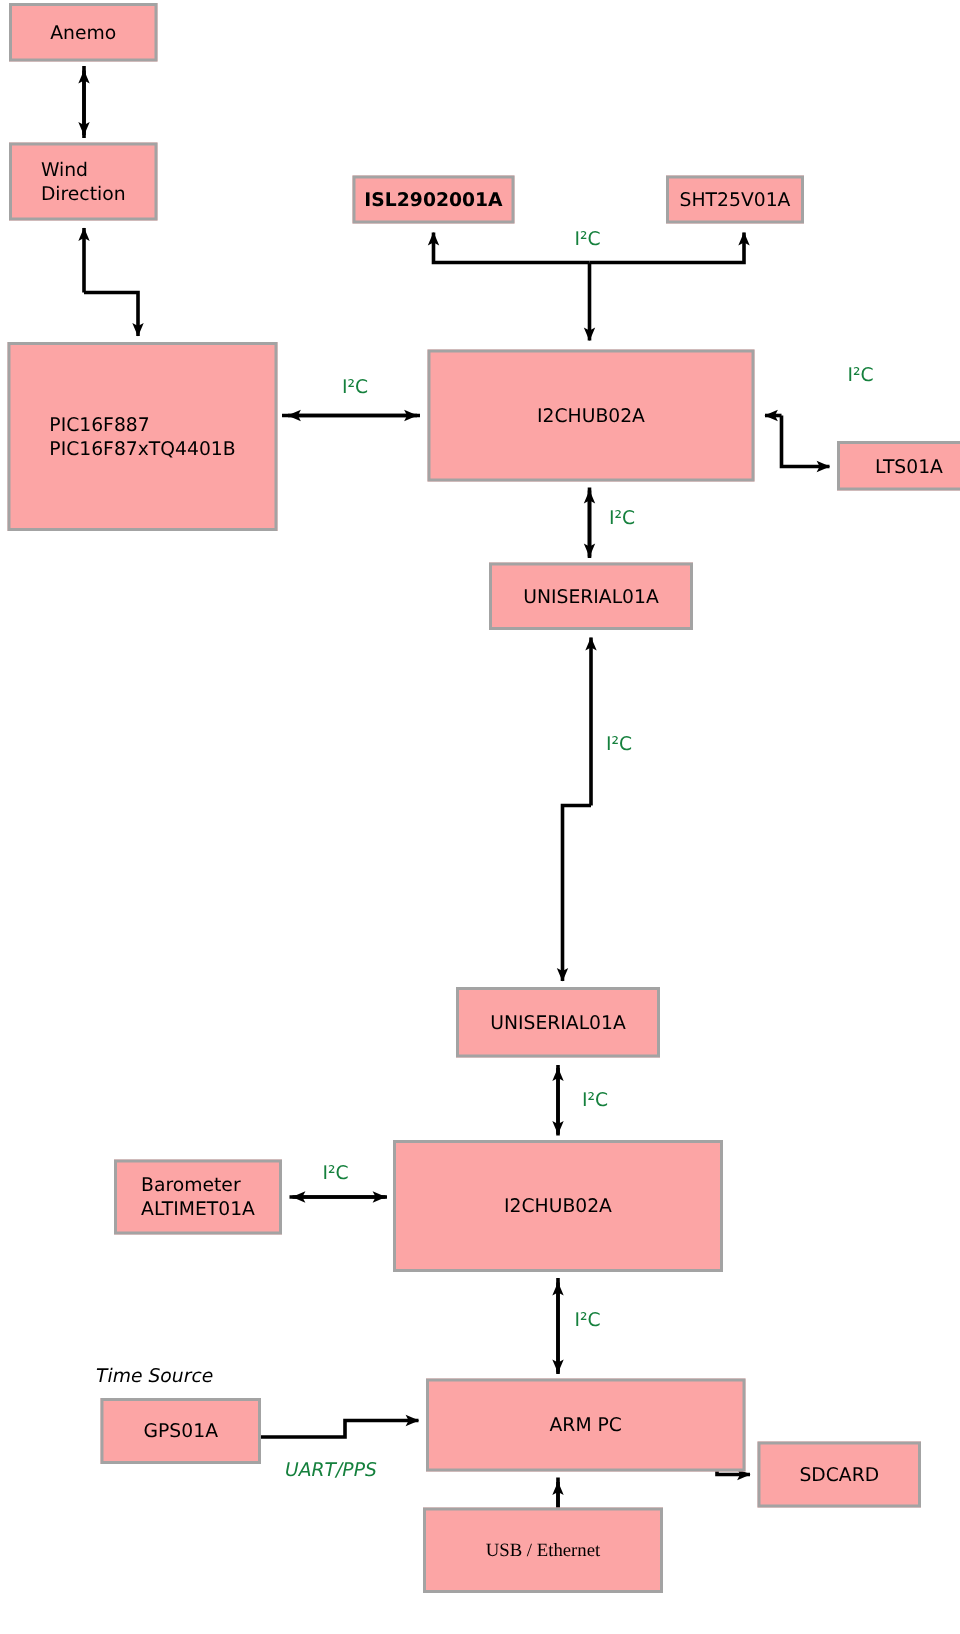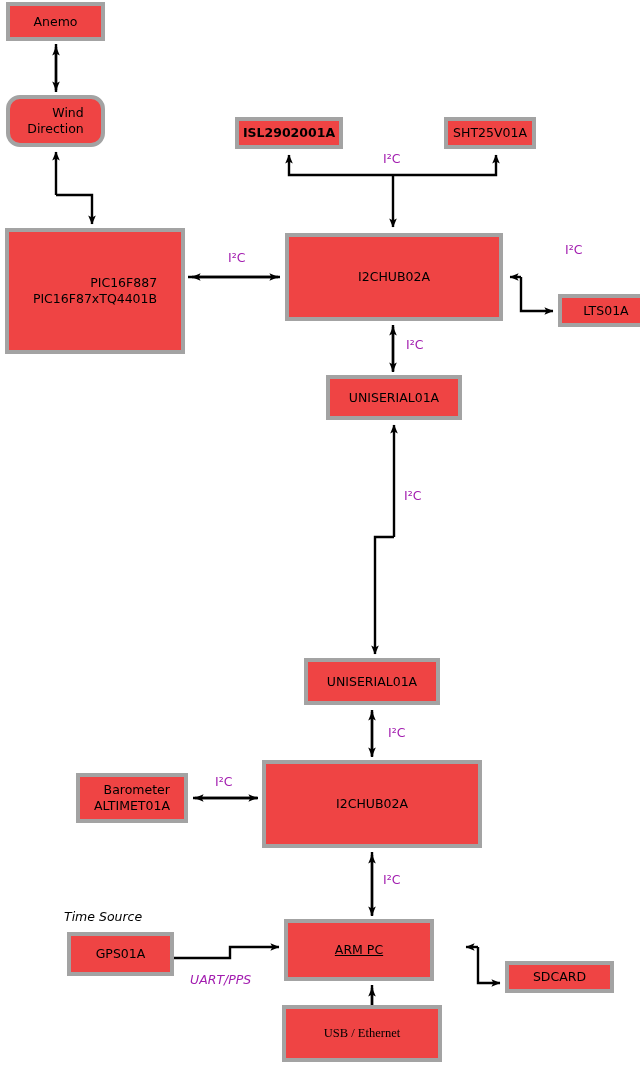--- a/index.html
+++ b/index.html
@@ -19,36 +19,36 @@
     position: absolute;
     left: 0;
     top: 0;
     width: 640px;
     height: 1089px;
     pointer-events: none;
   }
   .node {
     position: absolute;
     box-sizing: border-box;
-    border: 4px solid #a3a3a3;
-    background: #ef4444;
+    border: 2px solid #a3a3a3;
+    background: #fca5a5;
     display: flex;
     align-items: center;
     justify-content: center;
-    text-align: right;
+    text-align: left;
     font-size: 12.5px;
     color: #000000;
     line-height: 1.25;
     white-space: pre-line;
     z-index: 2;
   }
   .edge-label {
     position: absolute;
     font-size: 12.5px;
-    color: #a21caf;
+    color: #15803d;
     white-space: nowrap;
     z-index: 3;
   }
   .free-label {
     position: absolute;
     font-size: 12.5px;
     color: #000000;
     white-space: nowrap;
     z-index: 3;
   }
@@ -102,21 +102,21 @@
       <path d="M478,947 L466,947" marker-end="url(#ah)"></path>
       <path d="M478,947 L478,983 L500,983" marker-end="url(#ah)"></path>
 
       <line x1="372" y1="985" x2="372" y2="1028" marker-end="url(#ah)"></line>
       <line x1="372" y1="1029" x2="372" y2="988" marker-end="url(#ah)"></line>
     </g>
   </svg>
 
   <div class="node" style="left:6px;top:2px;width:99px;height:39px;">Anemo</div>
 
-  <div class="node" style="left:6px;top:95px;width:99px;height:52px;border-radius:14px;">Wind
+  <div class="node" style="left:6px;top:95px;width:99px;height:52px;">Wind
 Direction</div>
 
   <div class="node" style="left:5px;top:228px;width:180px;height:126px;">PIC16F887
 PIC16F87xTQ4401B</div>
 
   <div class="node" style="left:235px;top:117px;width:108px;height:32px;font-weight:bold;">ISL2902001A</div>
 
   <div class="node" style="left:444px;top:117px;width:92px;height:32px;">SHT25V01A</div>
 
   <div class="node" style="left:285px;top:233px;width:218px;height:88px;">I2CHUB02A</div>
@@ -127,23 +127,23 @@
 
   <div class="node" style="left:304px;top:658px;width:136px;height:47px;">UNISERIAL01A</div>
 
   <div class="node" style="left:262px;top:760px;width:220px;height:88px;">I2CHUB02A</div>
 
   <div class="node" style="left:76px;top:773px;width:112px;height:50px;">Barometer
 ALTIMET01A</div>
 
   <div class="node" style="left:67px;top:932px;width:107px;height:44px;">GPS01A</div>
 
-  <div class="node" style="left:284px;top:919px;width:150px;height:62px;text-decoration:underline;">ARM PC</div>
+  <div class="node" style="left:284px;top:919px;width:213px;height:62px;">ARM PC</div>
 
-  <div class="node" style="left:505px;top:961px;width:109px;height:32px;">SDCARD</div>
+  <div class="node" style="left:505px;top:961px;width:109px;height:44px;">SDCARD</div>
 
   <div class="node" style="left:282px;top:1005px;width:160px;height:57px;font-family:Liberation Serif, serif;">USB / Ethernet</div>
 
   <div class="edge-label" style="left:383px;top:151px;">I²C</div>
   <div class="edge-label" style="left:228px;top:250px;">I²C</div>
   <div class="edge-label" style="left:565px;top:242px;">I²C</div>
   <div class="edge-label" style="left:406px;top:337px;">I²C</div>
   <div class="edge-label" style="left:404px;top:488px;">I²C</div>
   <div class="edge-label" style="left:388px;top:725px;">I²C</div>
   <div class="edge-label" style="left:215px;top:774px;">I²C</div>

